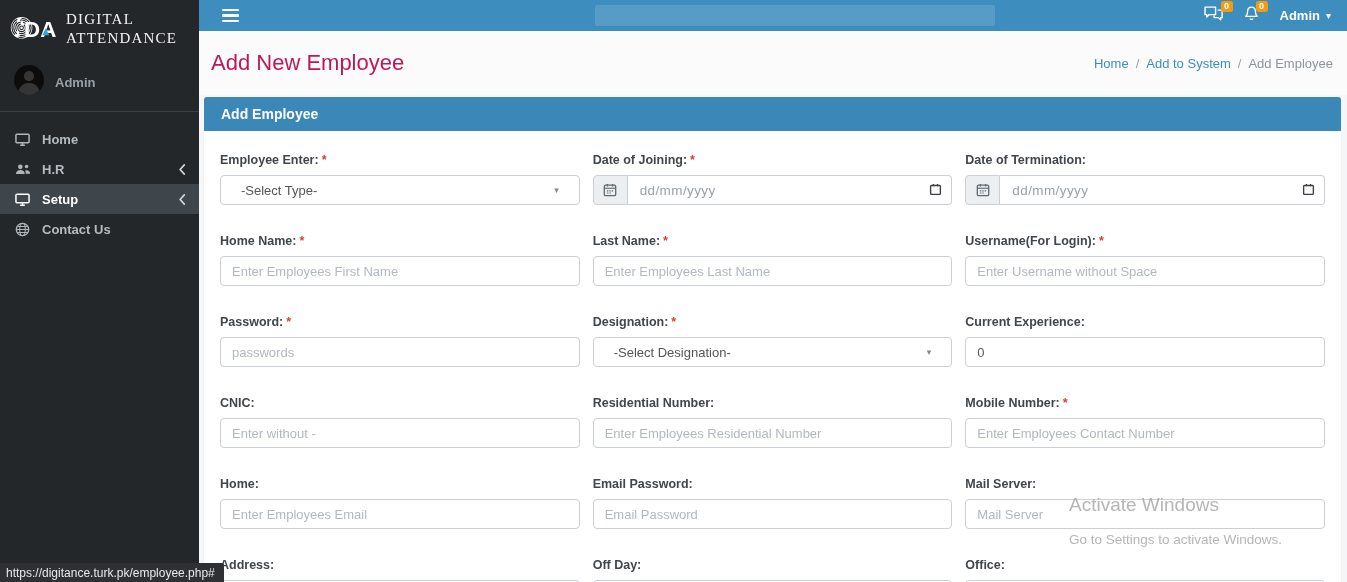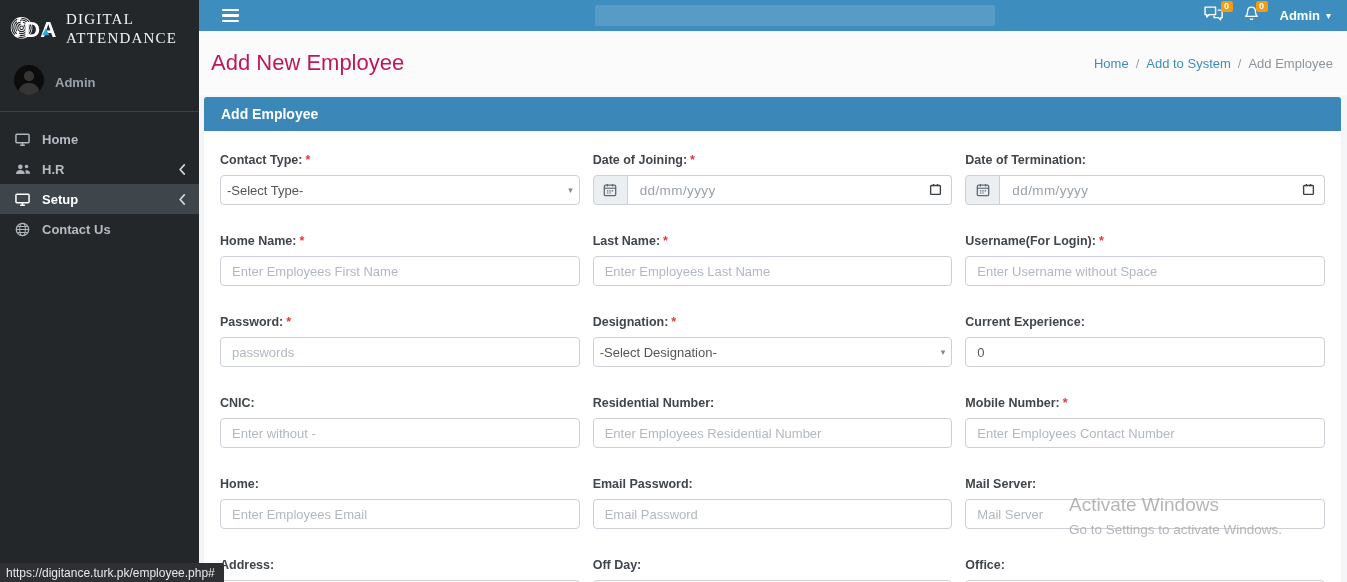--- a/index.html
+++ b/index.html
@@ -60,38 +60,38 @@
 
   
   .form-grid{display:grid;grid-template-columns:1fr 1fr 1fr;column-gap:13px;}
   .field{margin-bottom:29px;}
   .flabel{display:block;font-size:12.5px;font-weight:bold;color:#41464c;margin-bottom:8px;}
   .req{color:var(--required,#dd3b3b);margin-left:3px;}
   .tinput{width:100%;box-sizing:border-box;height:30px;border:1px solid #ccd0d6;border-radius:4px;
           padding:0 11px;font-size:13px;color:#555;font-family:inherit;outline:none;background:#fff;}
   .tinput::placeholder{color:#b2b8bf;opacity:1;}
   .selectbox{display:flex;align-items:center;justify-content:space-between;height:28px;
-             border:1px solid #ccd0d6;border-radius:4px;padding:0 6px;font-size:13px;color:#555;
+             border:1px solid #ccd0d6;border-radius:4px;padding:0 20px;font-size:13px;color:#555;
              cursor:pointer;background:#fff;}
   .sel-caret{font-size:9px;color:#808890;}
   .dategroup{display:flex;height:30px;}
   .date-addon{width:33px;background:#eceff1;border:1px solid #ccd0d6;border-radius:4px 0 0 4px;
               display:flex;align-items:center;justify-content:center;color:#5f6a72;flex:none;}
   .date-wrap{display:block;position:relative;flex:1;}
   .dinput{width:100%;height:30px;box-sizing:border-box;border:1px solid #ccd0d6;border-left:0;
           border-radius:0 4px 4px 0;padding:0 32px 0 12px;font-size:13.5px;color:#555;
           font-family:inherit;outline:none;letter-spacing:.4px;}
   .dinput::placeholder{color:#9aa1a8;opacity:1;}
   .picker-icon{position:absolute;right:10px;top:8px;pointer-events:none;color:#3c4043;display:inline-flex;}
 
   
   .watermark{position:absolute;left:1069px;top:494px;color:var(--watermark,#a9a9a9);opacity:.85;
              z-index:6;pointer-events:none;}
   .wm1{font-size:19px;}
-  .wm2{font-size:13.5px;margin-top:6px;}
+  .wm2{font-size:13.5px;margin-top:16px;}
   .status-tooltip{position:absolute;left:0;bottom:-3px;background:#2f3033;color:#e8e9ea;
                   font-size:12px;padding:3px 9px 5px 6px;border-top-right-radius:2px;z-index:7;
                   white-space:nowrap;}
 </style>
 </head>
 <body>
 
 <div class="app">
 
   <aside class="sidebar">
@@ -228,21 +228,21 @@
           <span class="crumb-last">Add Employee</span>
         </div>
     </div>
 
     <div class="content">
       <section class="panel">
         <div class="panel-heading">Add Employee</div>
         <div class="panel-body">
           <form class="form-grid">
               <div class="field">
-                <label class="flabel"><span class="ltext">Contact Type:</span><span class="req">*</span></label>
+                <label class="flabel"><span class="ltext">Employee Enter:</span><span class="req">*</span></label>
                 <div class="selectbox">
                   <span class="sel-value">-Select Type-</span>
                   <span class="sel-caret">▾</span>
                 </div>
               </div>
               <div class="field">
                 <label class="flabel"><span class="ltext">Date of Joining:</span><span class="req">*</span></label>
                 <div class="dategroup">
                   <span class="date-addon">
                     <svg viewBox="0 0 16 16" width="14" height="14">

